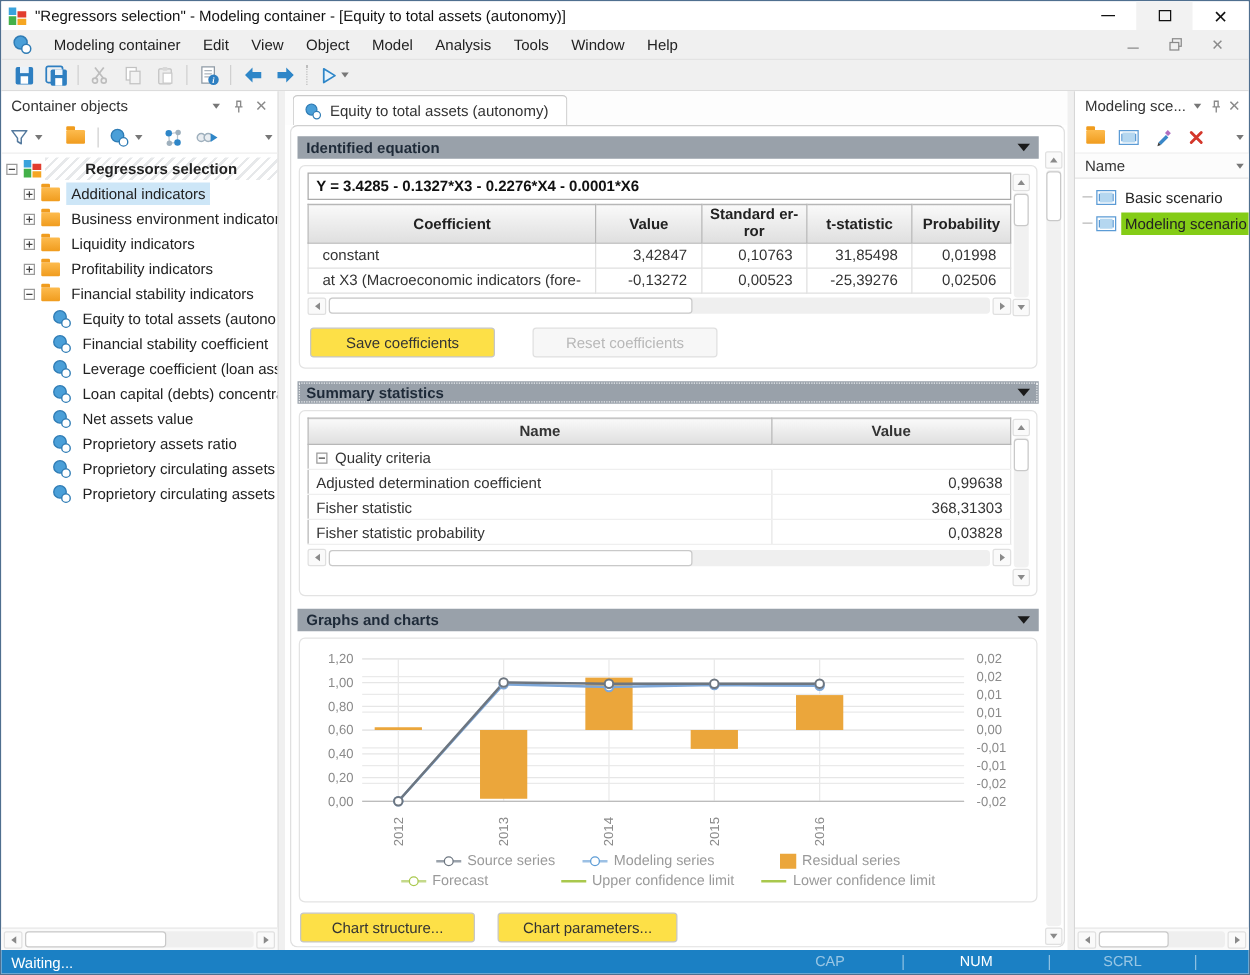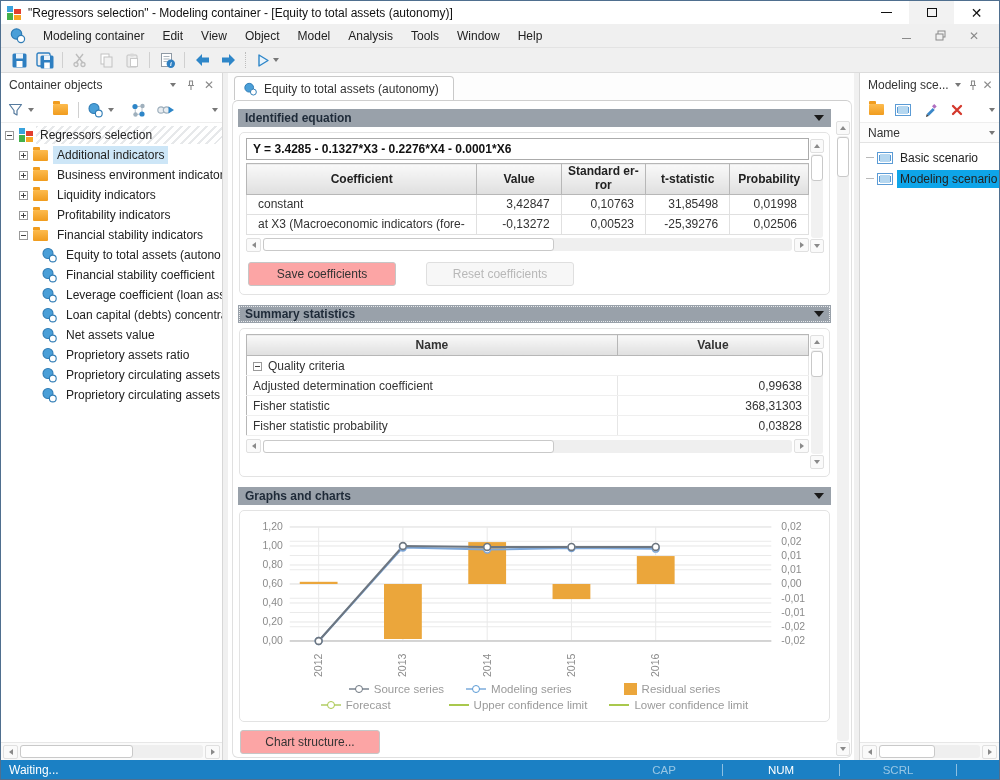--- a/index.html
+++ b/index.html
@@ -49,22 +49,22 @@
   .panel-hdr { height:24px; display:flex; align-items:center; padding:0 4px 0 8px; flex:none; }
   .panel-hdr .pttl { flex:1; font-size:12px; color:#333; white-space:nowrap; overflow:hidden; }
   .phbtn { width:18px; height:18px; display:flex; align-items:center; justify-content:center; color:#8a8a8a; flex:none; }
   .panel-tools { height:26px; display:flex; align-items:center; padding:0 4px; gap:3px; flex:none; border-bottom:1px solid #eee; }
 
   
   .tree { flex:1; overflow:hidden; padding-top:2px; }
   .trow { height:20px; display:flex; align-items:center; white-space:nowrap; font-size:12px; color:#222; }
   .trow .lbl { padding:2px 4px; overflow:hidden; }
   .trow.sel .lbl { background:#cde6f7; }
-  .trow.root .lbl { font-weight:normal; flex:1;
-     background-image:repeating-linear-gradient(135deg, rgba(120,130,140,.18) 0 2px, transparent 2px 6px); }
+  .trow.root .lbl { font-weight:bold; flex:1;
+     background-image:repeating-linear-gradient(135deg, rgba(120,130,140,.18) 0 2px, transparent 2px 6px);text-align:center; }
   .expander { width:9px; height:9px; border:1px solid #9a9a9a; background:#fff; position:relative; flex:none; margin-right:5px; }
   .expander::before { content:""; position:absolute; left:1px; right:1px; top:3px; height:1px; background:#444; }
   .expander.plus::after { content:""; position:absolute; top:1px; bottom:1px; left:3px; width:1px; background:#444; }
   .folder-ico { width:15px; height:11px; background:linear-gradient(#fdbb4e,#f09c1e); border-radius:1px; position:relative; flex:none; margin-right:5px; }
   .folder-ico::before { content:""; position:absolute; top:-3px; left:0; width:7px; height:3px; background:#f09c1e; border-radius:1px 1px 0 0; }
   .ind1 { width:18px; flex:none; } .ind2 { width:40px; flex:none; }
 
   
   .hscroll { height:18px; border-top:1px solid #e7e7e7; background:#fafafa; display:flex; align-items:center; padding:0 2px; flex:none; }
   .sbtn { width:15px; height:14px; display:flex; align-items:center; justify-content:center; background:#fafafa; border:1px solid #e0e0e0; border-radius:2px; color:#9a9a9a; font-size:8px; flex:none; }
@@ -98,21 +98,21 @@
 
   table.grid { border-collapse:collapse; width:100%; table-layout:fixed; }
   table.grid th { background:linear-gradient(#f9f9f9,#dfdfdf); border:1px solid #b7b7b7; font-size:12px; color:#222;
                   font-weight:bold; padding:1px 4px; height:30px; }
   table.grid td { border:1px solid #e0e0e0; border-top:none; font-size:12px; padding:2px 11px; height:20px;
                   white-space:nowrap; overflow:hidden; background:#fff; }
   table.grid { border:1px solid #b7b7b7; }
   td.num { text-align:right; }
 
   .btnrow { display:flex; gap:30px; margin:8px 0 2px 2px; }
-  .btn { height:24px; min-width:148px; background:#fca5a5; border:1px solid #c6c6c6; border-radius:3px;
+  .btn { height:24px; min-width:148px; background:#fde047; border:1px solid #c6c6c6; border-radius:3px;
          font-size:12px; color:#333; font-family:"Liberation Sans",sans-serif; display:flex; align-items:center; justify-content:center; padding:0 14px; }
   .btn.disabled { color:#b8b8b8; background:#f7f7f7; border-color:#dfdfdf; }
 
   table.sum { border-collapse:collapse; width:100%; table-layout:fixed; border:1px solid #b7b7b7; }
   table.sum th { background:linear-gradient(#f9f9f9,#dfdfdf); border:1px solid #b7b7b7; font-size:12px; font-weight:bold; height:21px; }
   table.sum td { font-size:12px; height:20px; padding:2px 6px; border-right:1px solid #e6e6e6; border-bottom:1px solid #efefef; white-space:nowrap; overflow:hidden;margin-top:24px; }
   .grp-exp { width:9px; height:9px; border:1px solid #9a9a9a; position:relative; display:inline-block; margin-right:6px; vertical-align:-1px; }
   .grp-exp::before { content:""; position:absolute; left:1px; right:1px; top:3px; height:1px; background:#444; }
   td.indent { padding-left:26px; }
 
@@ -125,21 +125,21 @@
   .lmark .ci { position:absolute; left:6px; top:1px; width:8px; height:8px; border-radius:50%; background:#fff; border:1.6px solid; }
   .lmark.sq { width:13px; height:12px; }
 
   
   .colhdr { height:20px; display:flex; align-items:center; padding:0 4px 0 8px; border-bottom:1px solid #e3e3e3; background:#fcfcfc; font-size:12px; color:#333; flex:none; }
   .colhdr .sp { flex:1; }
   .scen-list { flex:1; padding-top:4px; }
   .scen-row { height:21px; display:flex; align-items:center; font-size:12px; color:#222; padding-left:6px; white-space:nowrap; }
   .scen-row .dash { width:8px; height:1px; background:#b9b9b9; margin-right:3px; flex:none; }
   .scen-row .lbl { padding:2px 3px; overflow:hidden; }
-  .scen-row.sel .lbl { background:#0ea5e9; }
+  .scen-row.sel .lbl { background:#84cc16; }
   .scen-ico { width:16px; height:12px; border:1px solid #5b9bd5; background:#fff; position:relative; flex:none; margin-right:4px; }
   .scen-ico::before { content:""; position:absolute; left:2px; right:2px; top:1px; bottom:1px; background:#b5d7f0; }
   .scen-ico::after { content:""; position:absolute; left:1px; top:2px; bottom:2px; width:1px; background:#5b9bd5; box-shadow:11px 0 #5b9bd5; }
 
   
   .statusbar { height:19px; background:#1b80c4; color:#fff; display:flex; align-items:center; padding:0 0 0 8px; font-size:12px; flex:none;gap:36px; }
   .statusbar .sp { flex:1; }
   .kbd { width:44px; text-align:center; color:rgba(255,255,255,.55); font-size:11.5px; }
   .kbd.on { color:#fff; }
   .ssep { width:1px; height:12px; background:rgba(255,255,255,.5); }
@@ -699,20 +699,21 @@
                   <span class="lmark">
                       <span class="ln" style="background:#a9c84d"></span>
                     </span>
                   <span>Lower confidence limit</span>
                 </span>
               </div>
             </div>
           </div>
           <div class="btnrow" style="gap:18px">
             <button class="btn" style="min-width:140px">Chart structure...</button>
+            <button class="btn" style="min-width:144px">Chart parameters...</button>
           </div>
 
         </div>
         <div class="vscroll" style="padding-top:20px">
           <span class="sbtn" style="width:14px">
               <span class="tri-u"></span>
             </span>
           <span class="track">
               <span class="vthumb" style="height:40px"></span>
             </span>

